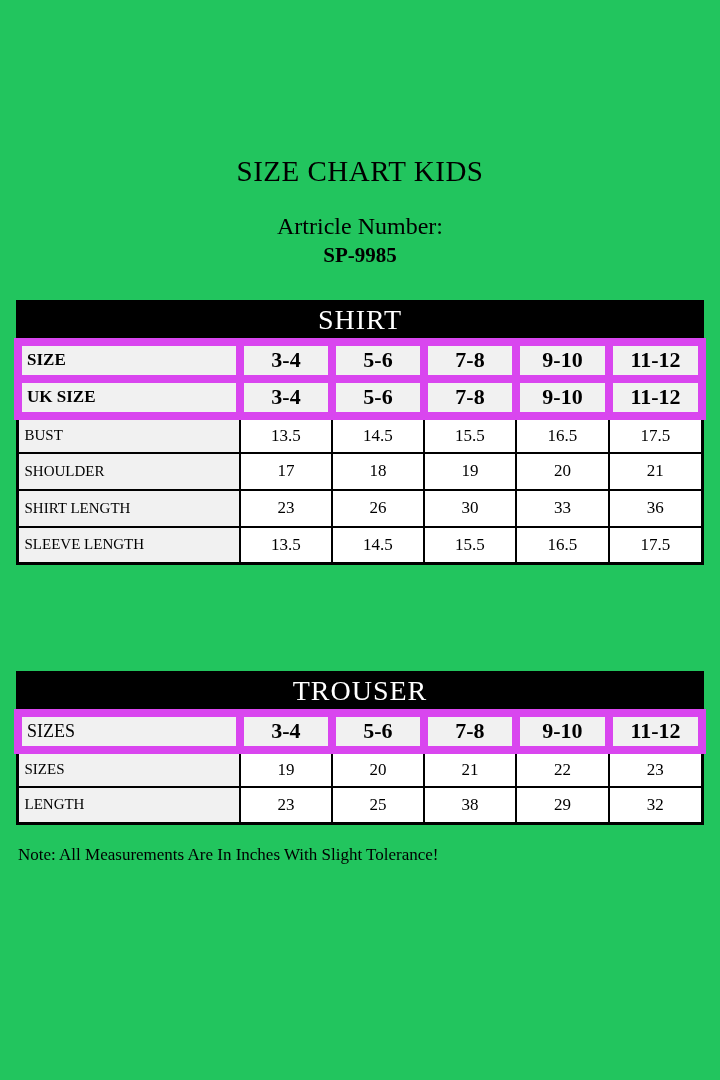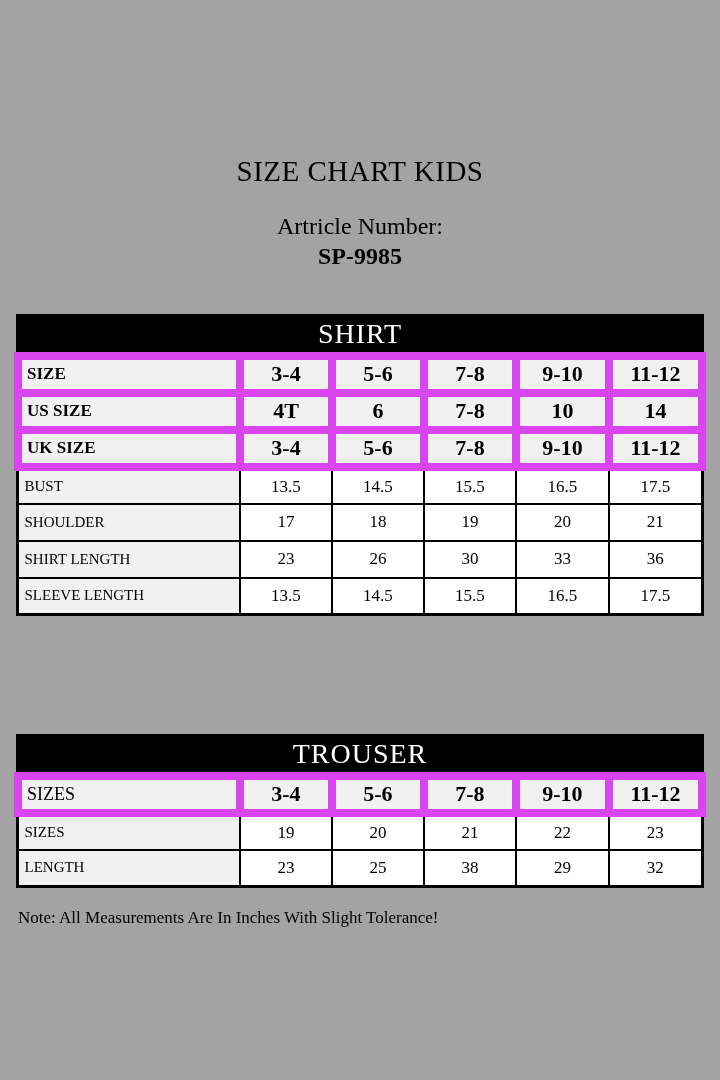--- a/index.html
+++ b/index.html
@@ -2,37 +2,37 @@
 <html><head>
 <meta charset="utf-8">
 <style>
   * { box-sizing: border-box; }
   html, body { margin: 0; padding: 0; }
   body {
     width: 720px; height: 1080px;
     background: #ffffff; color: #000000;
     font-family: "Liberation Serif", "DejaVu Serif", serif;
   }
-  .page { width: 720px; height: 1080px; background: #a3a3a3; overflow: hidden; }
+  .page { width: 720px; height: 1080px; background: #22c55e; overflow: hidden; }
 
   .title {
     margin: 0; padding-top: 155px;
     text-align: center; font-size: 29px; font-weight: normal;
     letter-spacing: 0.5px;
   }
   .article-label {
     margin-top: 25px; text-align: center; font-size: 24px;
   }
   .article-number {
-    margin-top: 3px; text-align: center; font-size: 24px; font-weight: bold;
+    margin-top: 3px; text-align: center; font-size: 21px; font-weight: bold;
   }
 
   table.size-table {
     border-collapse: collapse; table-layout: fixed;
-    width: 684px; margin: 44px auto 0 auto;
+    width: 684px; margin: 32px auto 0 auto;
     border: 3px solid #000;
   }
   table.size-table td { padding: 0 0 0 0; overflow: hidden; }
 
   tr.caption-row td {
     background: #000; color: #fff;
     text-align: center; vertical-align: middle;
     font-size: 28px; height: 40px; letter-spacing: 1px;
     border: 3px solid #000;
   }
@@ -85,28 +85,20 @@
         <td colspan="6">SHIRT</td>
       </tr>
 
       <tr class="row-thick">
         <td class="label">SIZE</td>
         <td class="val">3-4</td>
         <td class="val">5-6</td>
         <td class="val">7-8</td>
         <td class="val">9-10</td>
         <td class="val">11-12</td>
-      </tr>
-      <tr class="row-thick">
-        <td class="label">US SIZE</td>
-        <td class="val">4T</td>
-        <td class="val">6</td>
-        <td class="val">7-8</td>
-        <td class="val">10</td>
-        <td class="val">14</td>
       </tr>
       <tr class="row-thick">
         <td class="label">UK SIZE</td>
         <td class="val">3-4</td>
         <td class="val">5-6</td>
         <td class="val">7-8</td>
         <td class="val">9-10</td>
         <td class="val">11-12</td>
       </tr>
 

